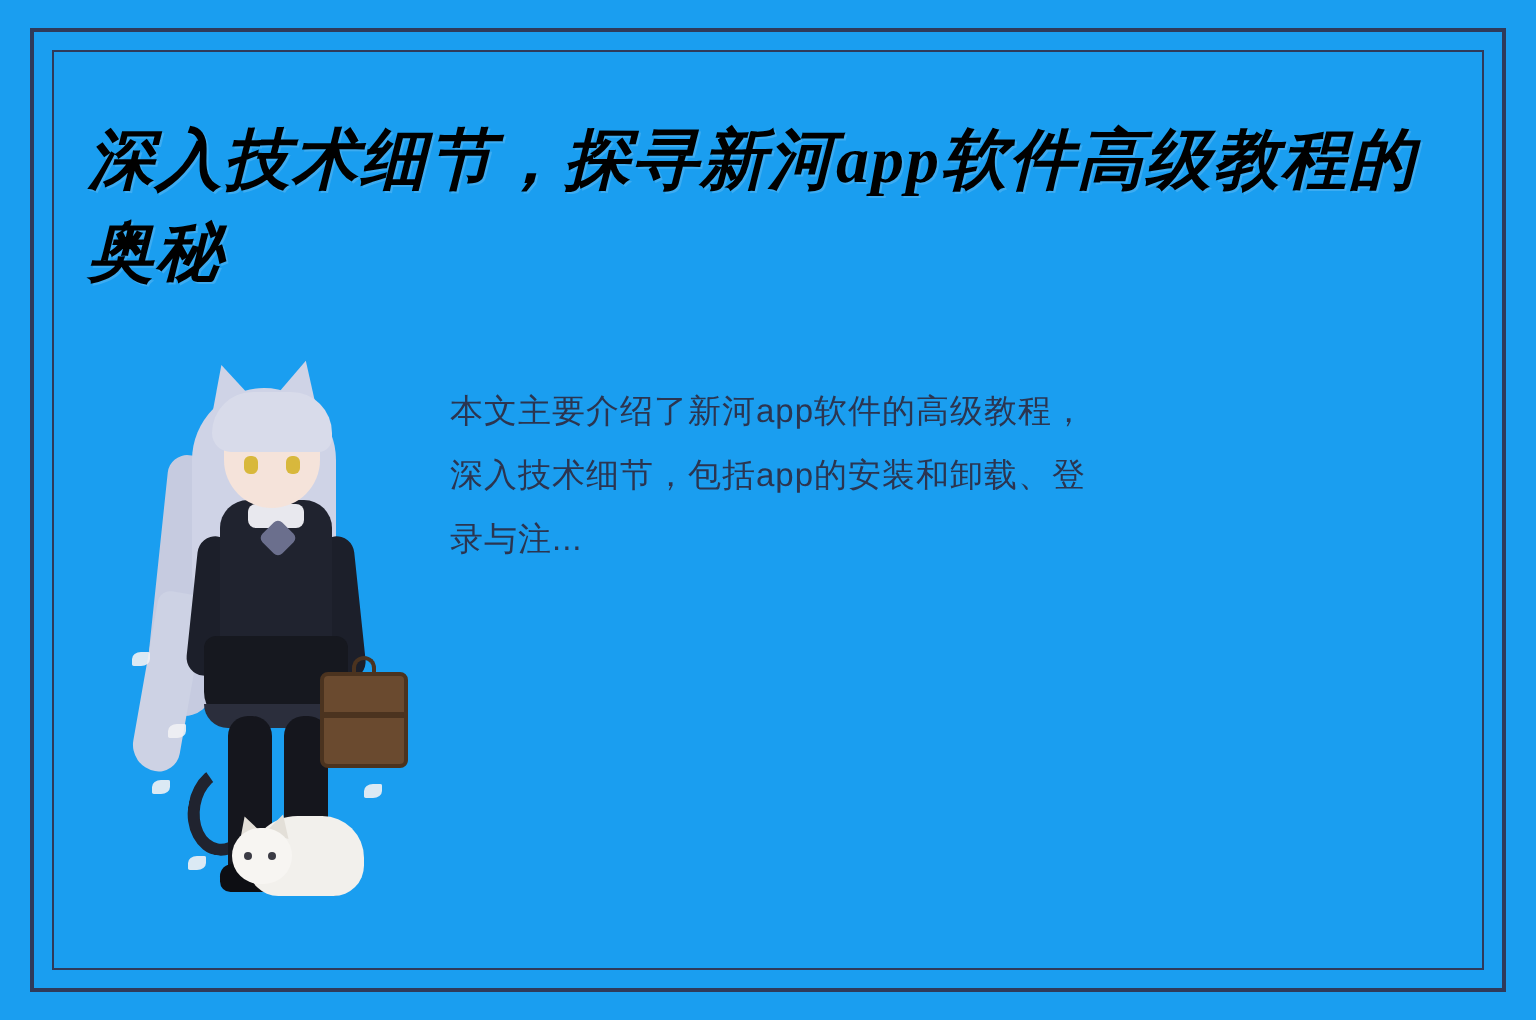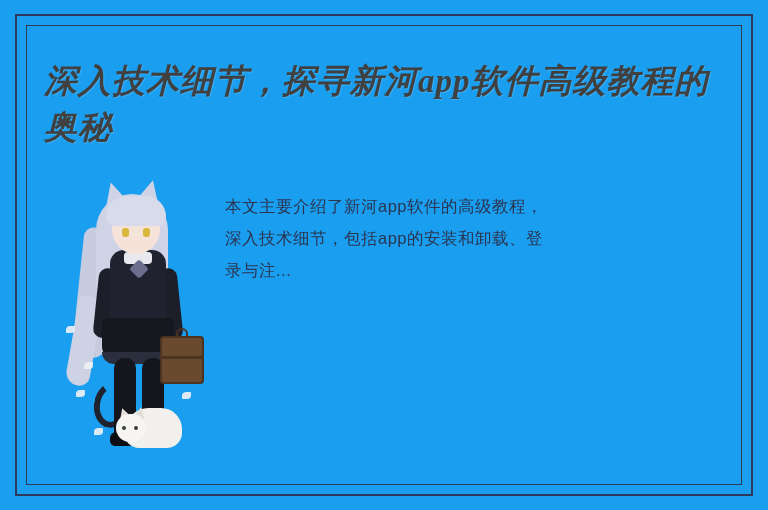--- a/index.html
+++ b/index.html
@@ -44,21 +44,21 @@
     position: absolute;
     left: 44px;
     top: 58px;
     width: 690px;
     font-family: "Liberation Serif", serif;
     font-size: 33px;
     font-weight: bold;
     font-style: italic;
     line-height: 46px;
     letter-spacing: 1px;
-    color: #404040;
+    color: #000000;
     text-shadow: 1px 1px 0 rgba(255,255,255,0.15);
   }
   .body-area {
     position: absolute;
     left: 0;
     top: 168px;
     width: 656px;
     height: 320px;
   }
   .summary {

